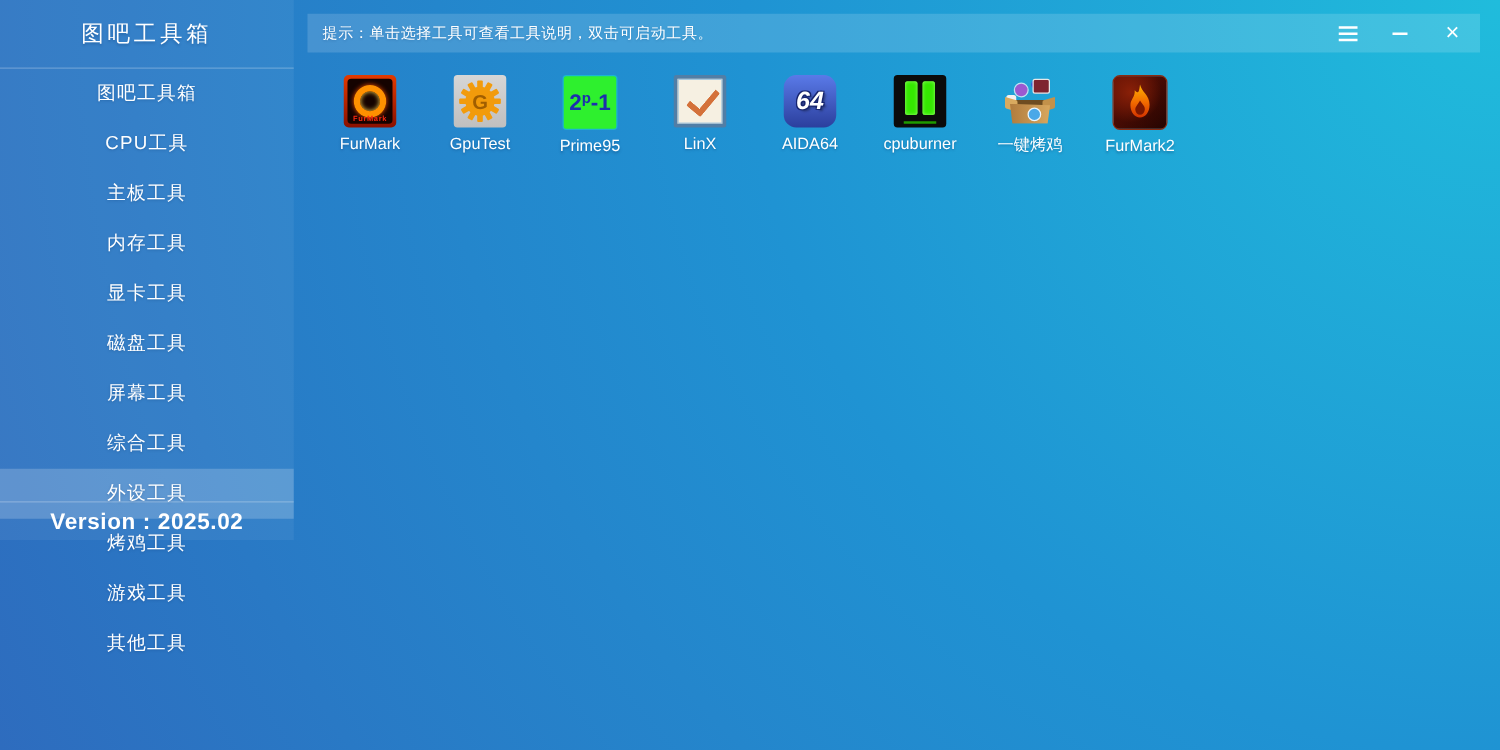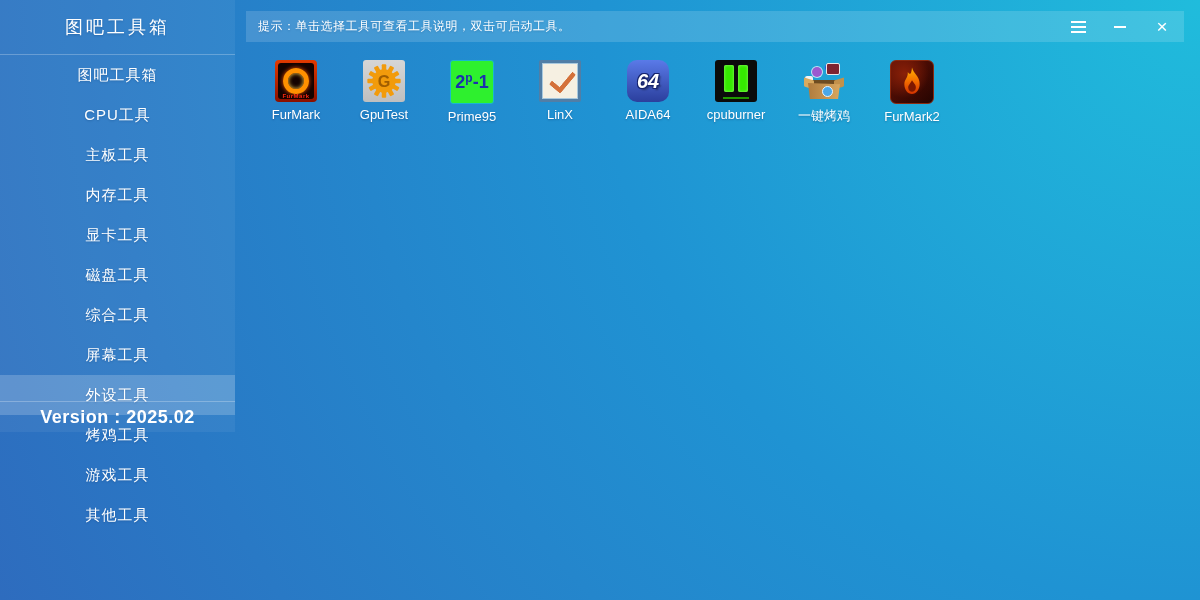--- a/index.html
+++ b/index.html
@@ -132,22 +132,22 @@
 <div class="window">
 
   <div class="sidebar">
     <div class="sidebar-title">图吧工具箱</div>
     <div class="side-item">图吧工具箱</div>
     <div class="side-item">CPU工具</div>
     <div class="side-item">主板工具</div>
     <div class="side-item">内存工具</div>
     <div class="side-item">显卡工具</div>
     <div class="side-item">磁盘工具</div>
+    <div class="side-item">屏幕工具</div>
     <div class="side-item">综合工具</div>
-    <div class="side-item">屏幕工具</div>
     <div class="side-item selected">外设工具</div>
     <div class="side-item">烤鸡工具</div>
     <div class="side-item">游戏工具</div>
     <div class="side-item">其他工具</div>
     <div class="sidebar-footer">
       <span class="version">Version : 2025.02</span>
     </div>
   </div>
 
   <div class="topbar">

